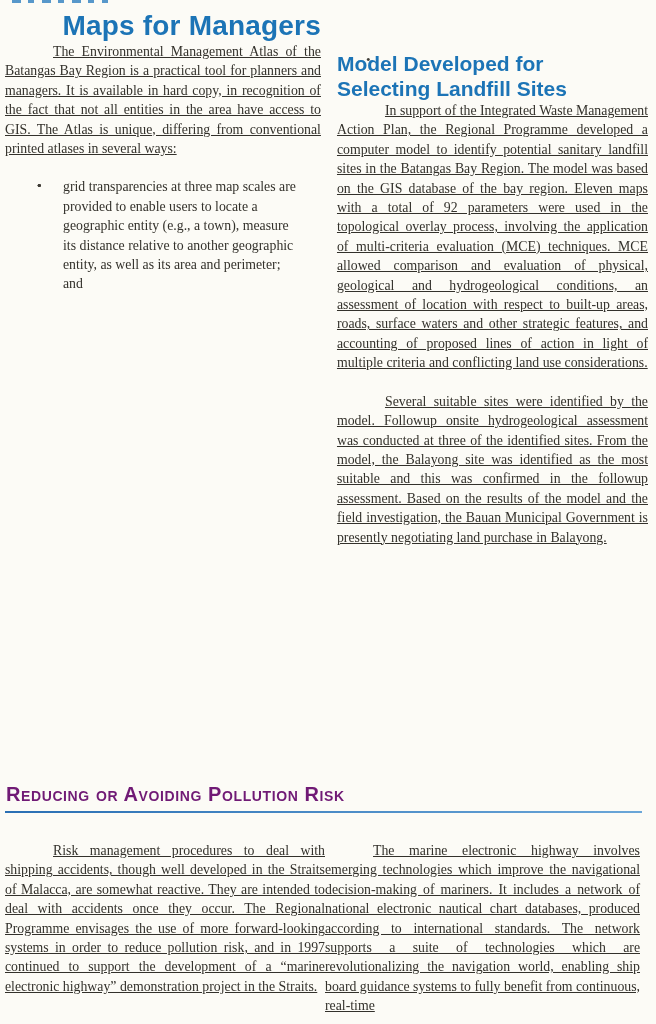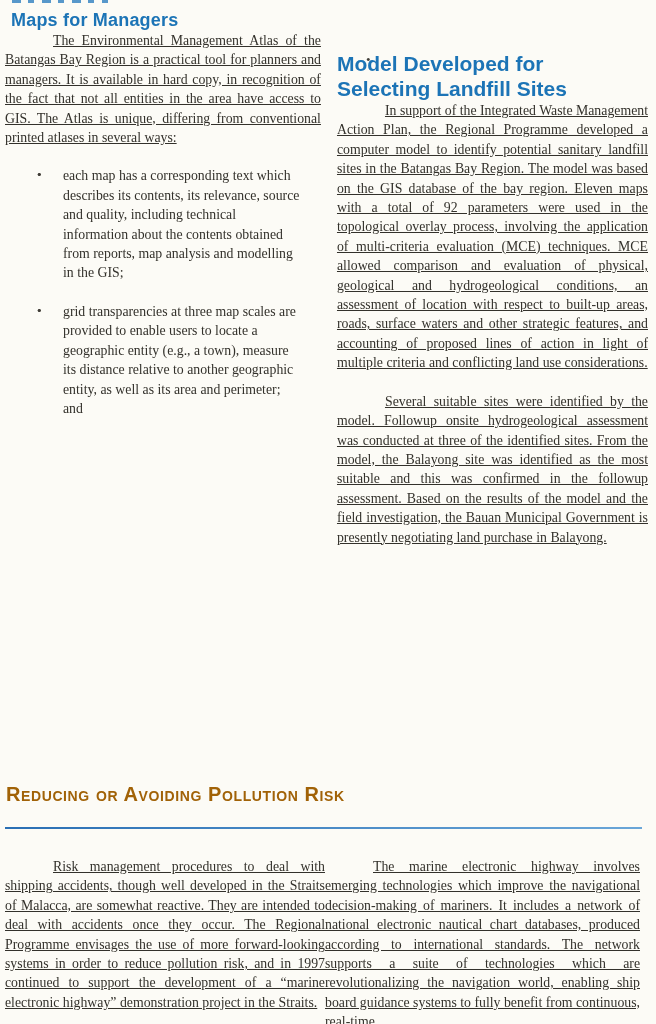--- a/index.html
+++ b/index.html
@@ -21,28 +21,28 @@
       #2e7fc0 0 9px, transparent 9px 16px, #2e7fc0 16px 22px, transparent 22px 30px);
     opacity: .8;
   }
 
   h1, h2, h3 {
     font-family: "Liberation Sans", "DejaVu Sans", sans-serif;
     color: #1c74b6;
     font-weight: 700;
     margin: 0;
   }
-  h1 { font-size: 18px; letter-spacing: .2px; margin: 4px 0 0 6px; }
+  h1 { font-size: 28px; letter-spacing: .2px; margin: 4px 0 0 14px; text-align: right; }
   h2 { font-size: 21px; line-height: 25px; max-width: 252px; margin-top: 28px; }
   h3 {
     font-variant: small-caps;
     font-size: 20px;
     letter-spacing: .6px;
-    color: #a16207;
-    margin: 0 0 21px 1px;
+    color: #701a75;
+    margin: 0 0 5px 1px;
     font-weight: 700;
   }
 
   .columns { display: flex; gap: 16px; height: 747px; overflow: hidden; }
   .col-left  { width: 320px; }
   .col-right { width: 315px; }
 
   p.body {
     font-size: 13.8px;
     line-height: 19.4px;
@@ -94,21 +94,20 @@
       <h1>Maps for Managers</h1>
 
       <p class="body indent lead">The Environmental Management Atlas of the Batangas Bay Region is a practical tool for planners and managers. It is available in hard copy, in recognition of the fact that not all entities in the area have access to GIS. The Atlas is unique, differing from conventional printed atlases in several ways:</p>
 
       <ul class="dotted">
         <li>
           <span class="marker">•</span>
         </li>
         <li>
           <span class="marker">•</span>
-          <span>each map has a corresponding text which describes its contents, its relevance, source and quality, including technical information about the contents obtained from reports, map analysis and modelling in the GIS;</span>
         </li>
         <li>
           <span class="marker">•</span>
         </li>
         <li>
           <span class="marker">•</span>
           <span>grid transparencies at three map scales are provided to enable users to locate a geographic entity (e.g., a town), measure its distance relative to another geographic entity, as well as its area and perimeter; and</span>
         </li>
       </ul>
     </div>

